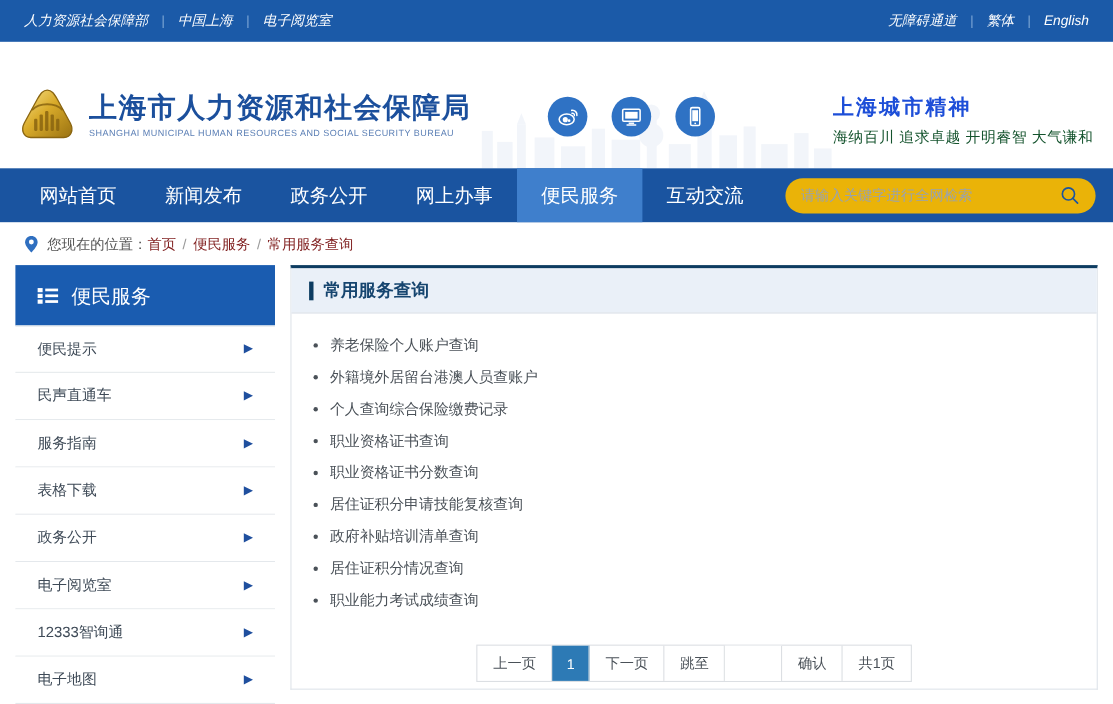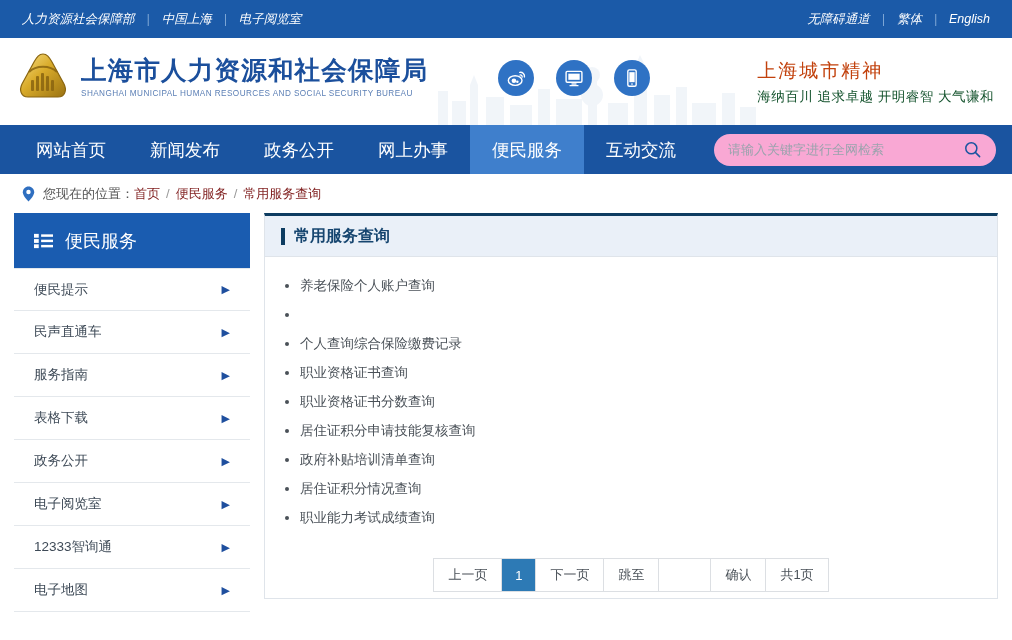--- a/index.html
+++ b/index.html
@@ -29,20 +29,21 @@
   .topbar .sep {
     color: #7fa8d6; margin: 0 12px; font-size: 12px;
   }
 
   
   .header {
     position: relative;
     height: 87px;
     background: #ffffff;
     overflow: hidden;
+    margin-top: 28px;
   }
   
   .skyline {
     position: absolute;
     left: 430px; bottom: 0;
     width: 330px; height: 74px;
     opacity: 0.13;
     pointer-events: none;
   }
   .logo-wrap {
@@ -72,21 +73,21 @@
     width: 36px; height: 36px; border-radius: 50%;
     background: #2f72c4;
     display: flex; align-items: center; justify-content: center;
   }
   .slogan {
     position: absolute; right: 18px; top: 20px;
     text-align: left;
   }
   .slogan-title {
     font-family: "DejaVu Serif", serif;
-    font-size: 19px; font-weight: normal; color: #c2410c;
+    font-size: 19px; font-weight: bold; color: #1d4ed8;
     letter-spacing: 2px; line-height: 1.3;
   }
   .slogan-sub {
     font-size: 13.5px; color: #14532d;
     letter-spacing: 0.5px; margin-top: 5px; white-space: nowrap;
   }
 
   
   .nav {
     height: 49px;
@@ -104,21 +105,21 @@
     font-family: "DejaVu Sans", sans-serif;
     text-decoration: none;
     white-space: nowrap;
     text-align: center;
   }
   .nav-item.active { background: #3f7fcc; }
   .search-box {
     position: absolute; right: 16px; top: 50%;
     transform: translateY(-50%);
     width: 282px; height: 32px;
-    background: #f9a8d4;
+    background: #eab308;
     border-radius: 16px;
     display: flex; align-items: center;
     padding: 0 14px;
   }
   .search-box input {
     flex: 1; border: none; outline: none;
     font-size: 13px; color: #333;
     font-family: "Liberation Sans", sans-serif;
     background: transparent;
   }
@@ -436,20 +437,21 @@
     </div>
 
     <div class="panel-body">
       <ul class="svc-list">
         <li>
           <span class="svc-bullet"></span>
           <a href="#">养老保险个人账户查询</a>
         </li>
         <li>
           <span class="svc-bullet"></span>
+          <a href="#">外籍境外居留台港澳人员查账户</a>
         </li>
         <li>
           <span class="svc-bullet"></span>
           <a href="#">个人查询综合保险缴费记录</a>
         </li>
         <li>
           <span class="svc-bullet"></span>
           <a href="#">职业资格证书查询</a>
         </li>
         <li>

